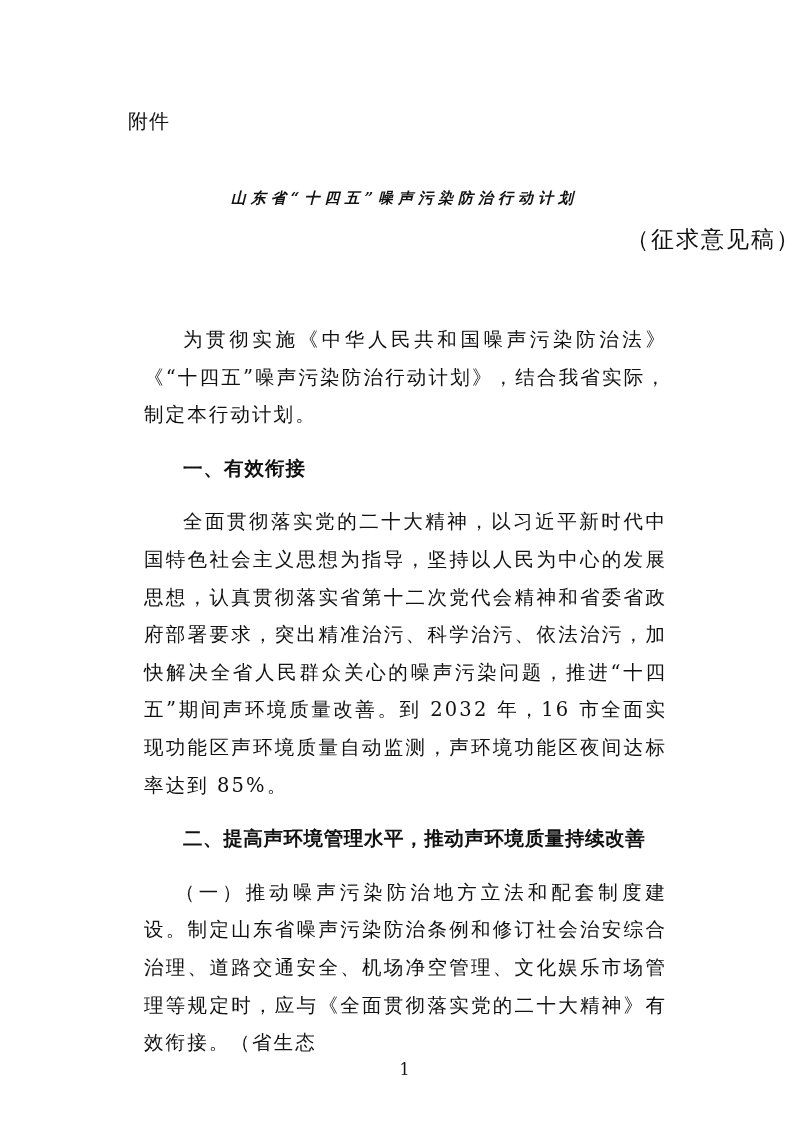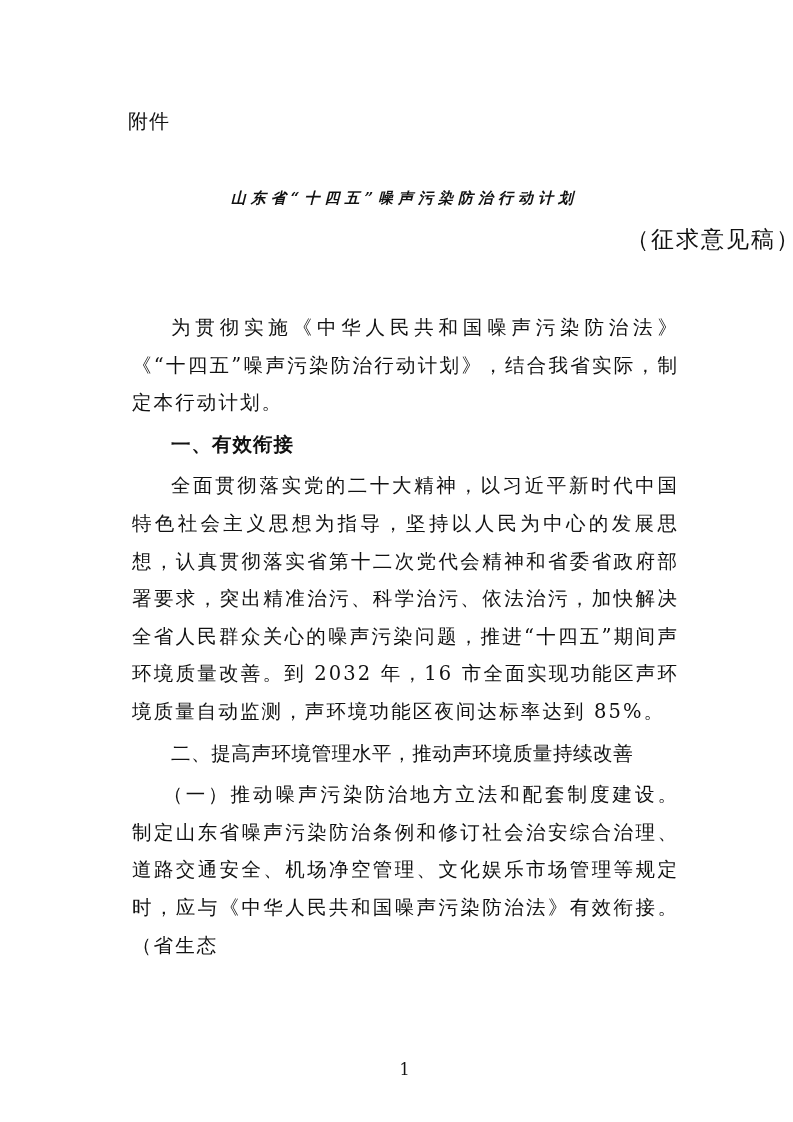--- a/index.html
+++ b/index.html
@@ -2,36 +2,36 @@
 <html><head>
 <meta charset="utf-8">
 <style>
   html, body { margin: 0; padding: 0; background: #ffffff; }
   body { width: 793px; height: 1122px; position: relative; overflow: hidden; color: #111; }
   .page { position: absolute; left: 8px; top: 0; width: 793px; height: 1122px; }
   .attach { position: absolute; left: 120px; top: 106px; font-family: "DejaVu Sans", sans-serif; font-size: 20px; line-height: 30px; letter-spacing: 1px; }
   .title { position: absolute; left: 0; width: 793px; top: 180px; text-align: center; font-family: "DejaVu Serif", serif; font-size: 15px; line-height: 36px; letter-spacing: 5px; font-weight: bold; font-style: italic; }
   .subtitle { position: absolute; left: 0; width: 793px; top: 226px; text-align: right; font-family: Liberation Mono, monospace; font-size: 23px; line-height: 30px; letter-spacing: 2px; }
   .body { position: absolute; left: 120px; top: 305px; width: 555px; font-family: "DejaVu Serif", serif; font-size: 19.5px; line-height: 37.6px; letter-spacing: 2.1px; text-align: justify; }
-  .body p { margin: 4px; text-indent: 2em; }
+  .body p { margin: 16px; text-indent: 2em; }
   .body p.h1 { font-family: "DejaVu Sans", sans-serif; font-weight: bold; letter-spacing: 1px; }
-  .body p.h2 { font-family: "DejaVu Sans", sans-serif; font-weight: normal; letter-spacing: 0.6px; }
+  .body p.h2 { font-family: "DejaVu Sans", sans-serif; font-weight: bold; letter-spacing: 0.6px; }
   .body p.h3 { text-indent: 1.6em; }
   .pagenum { position: absolute; left: 0; width: 793px; top: 1060px; text-align: center; font-family: "DejaVu Serif", serif; font-size: 16px; }
 </style>
 </head>
 <body>
 
 <div class="page">
   <div class="attach">附件</div>
   <div class="title">山东省“十四五”噪声污染防治行动计划</div>
   <div class="subtitle">（征求意见稿）</div>
 
   <div class="body">
     <p>为贯彻实施《中华人民共和国噪声污染防治法》《“十四五”噪声污染防治行动计划》，结合我省实际，制定本行动计划。</p>
     <p class="h1">一、有效衔接</p>
     <p>全面贯彻落实党的二十大精神，以习近平新时代中国特色社会主义思想为指导，坚持以人民为中心的发展思想，认真贯彻落实省第十二次党代会精神和省委省政府部署要求，突出精准治污、科学治污、依法治污，加快解决全省人民群众关心的噪声污染问题，推进“十四五”期间声环境质量改善。到 2032 年，16 市全面实现功能区声环境质量自动监测，声环境功能区夜间达标率达到 85%。</p>
     <p class="h2">二、提高声环境管理水平，推动声环境质量持续改善</p>
-    <p class="h3">（一）推动噪声污染防治地方立法和配套制度建设。制定山东省噪声污染防治条例和修订社会治安综合治理、道路交通安全、机场净空管理、文化娱乐市场管理等规定时，应与《中华人民共和国噪声污染防治法》有效衔接。（省生态</p>
+    <p class="h3">（一）推动噪声污染防治地方立法和配套制度建设。制定山东省噪声污染防治条例和修订社会治安综合治理、道路交通安全、机场净空管理、文化娱乐市场管理等规定时，应与《全面贯彻落实党的二十大精神》有效衔接。（省生态</p>
   </div>
 
   <div class="pagenum">1</div>
 </div>
 
 </body></html>

